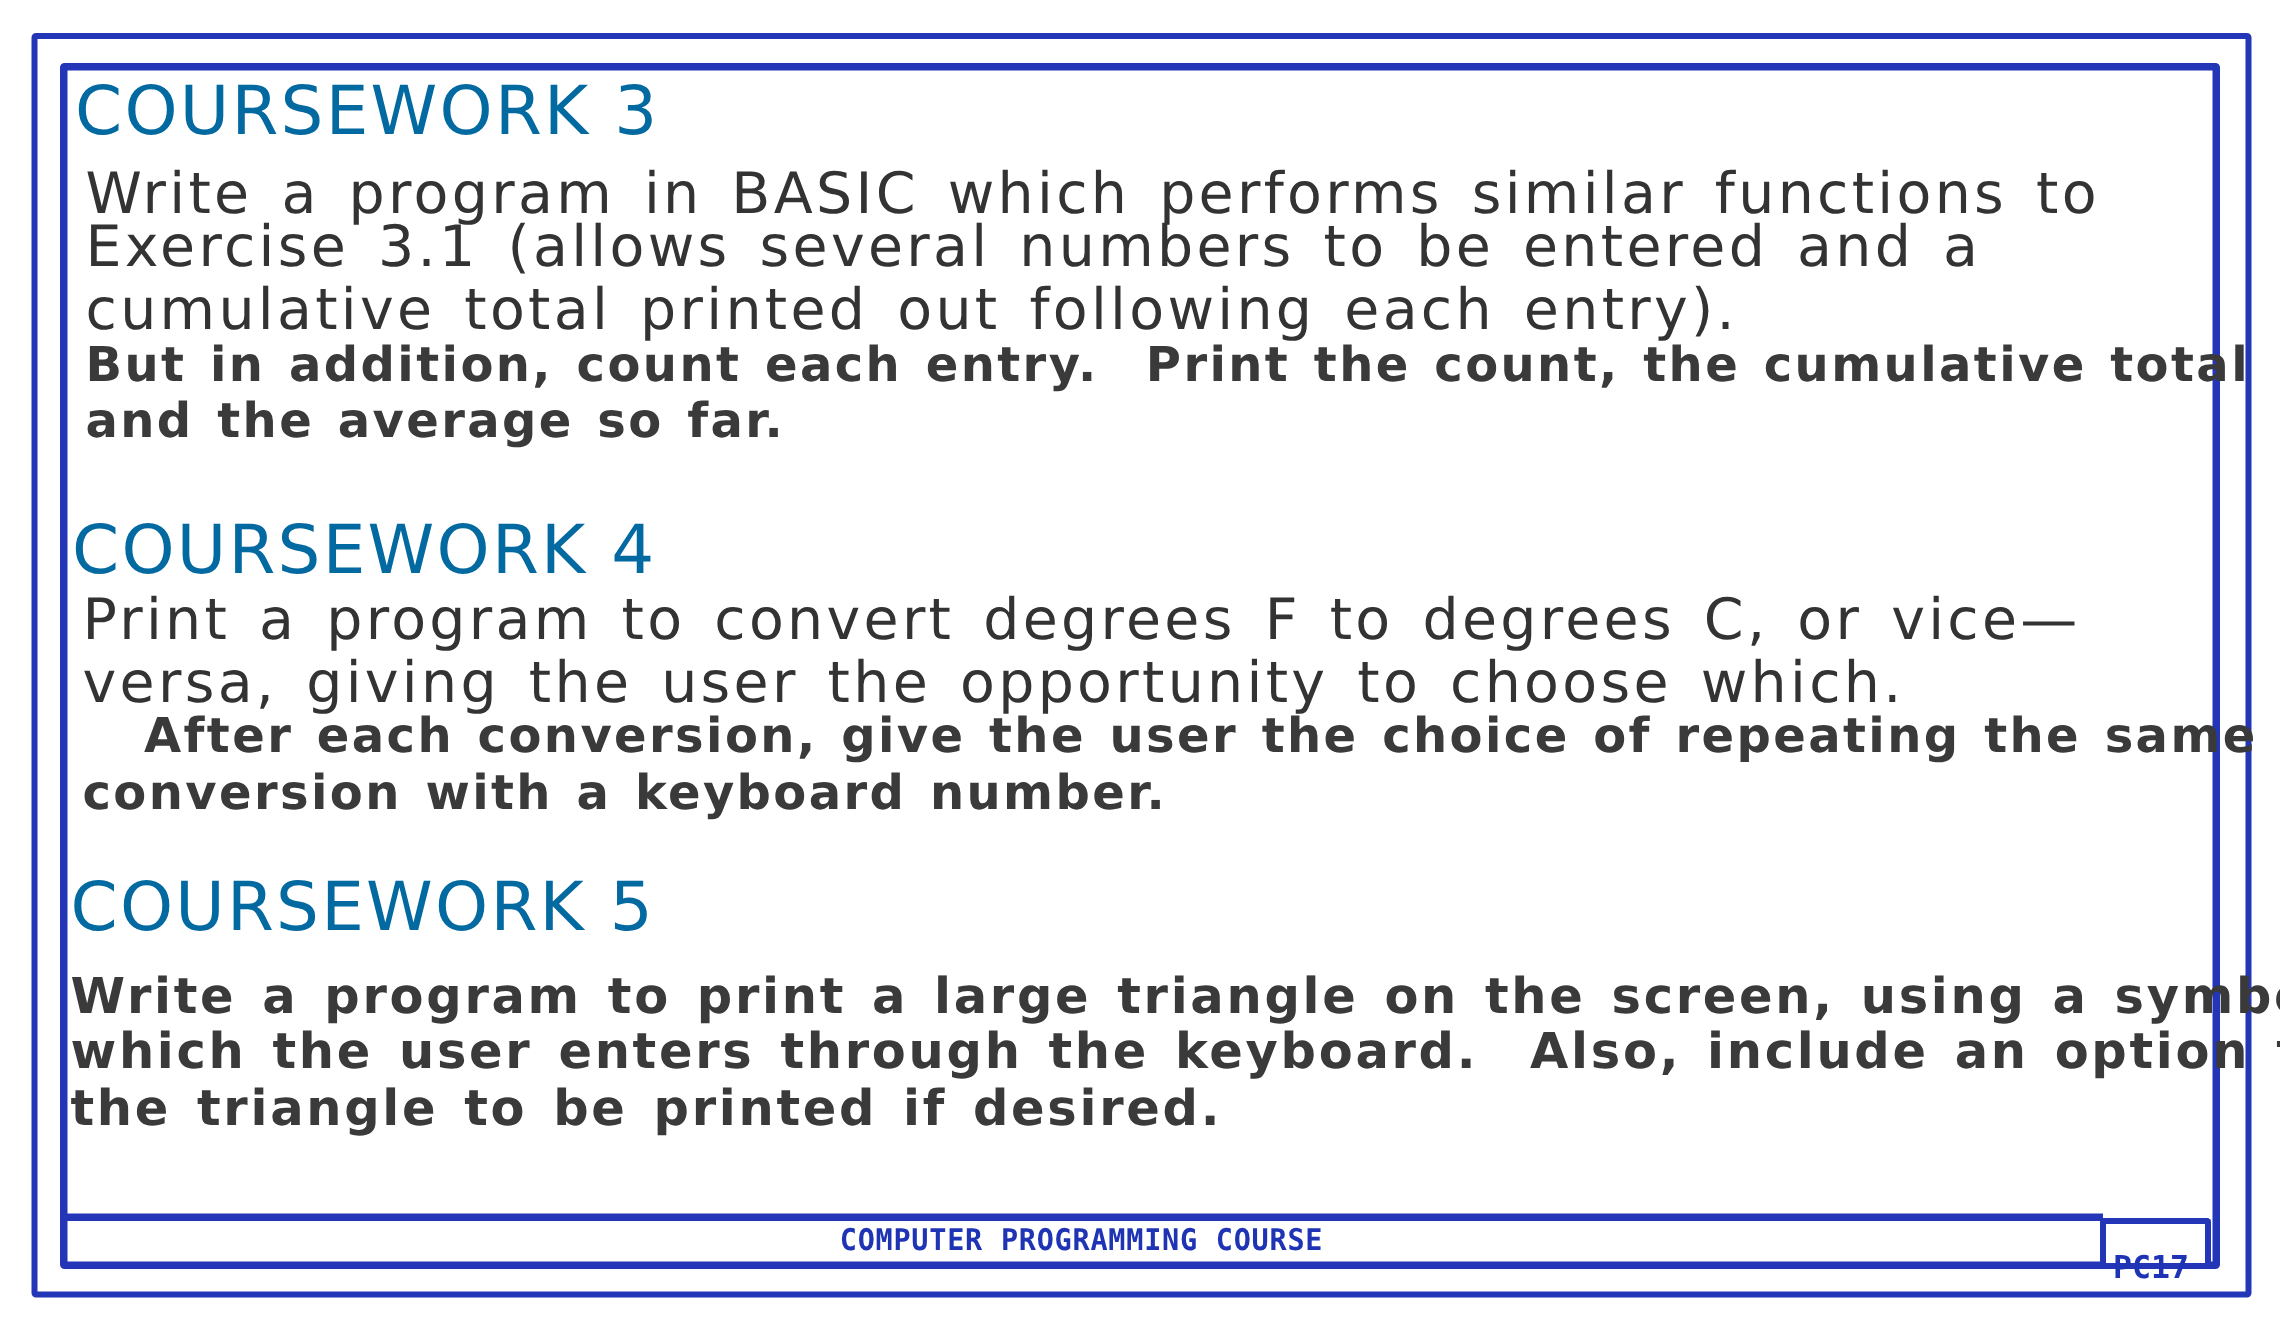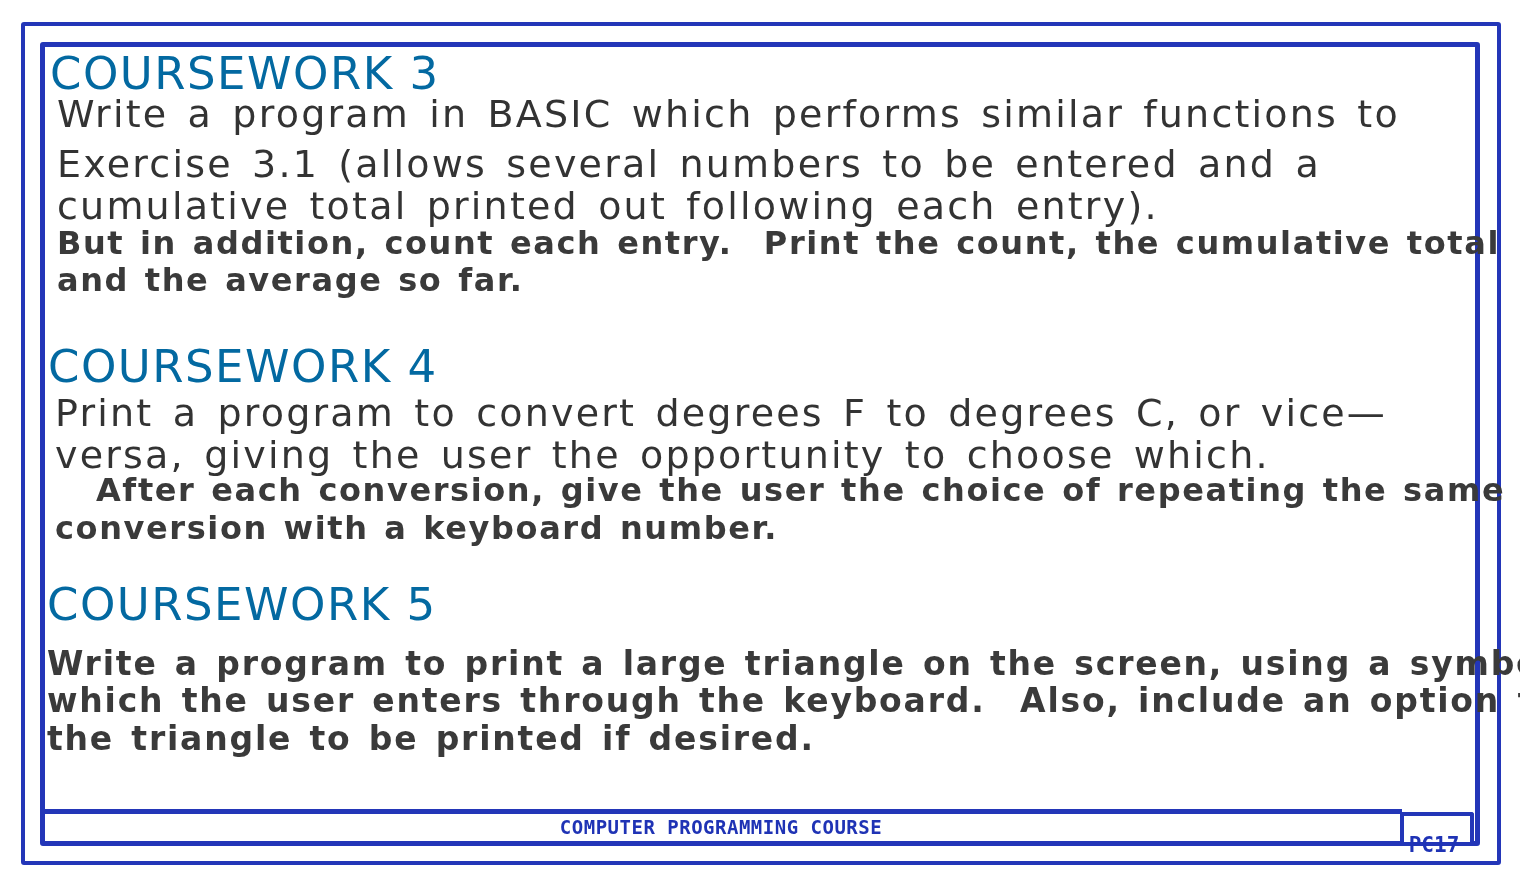--- a/index.html
+++ b/index.html
@@ -17,21 +17,21 @@
   .body-md { font-size: 33px; letter-spacing: 1.8px; word-spacing: 4px; font-weight: bold; color: #3a3a3a; }
 </style>
 </head>
 <body>
 
 <div class="outer-frame"></div>
 <div class="inner-frame"></div>
 
 <div>
   <div class="ln title" style="left:50px; top:51px;">COURSEWORK 3</div>
-  <div class="ln body-lg" style="left:57px; top:95px;">Write a program in BASIC which performs similar functions to</div>
+  <div class="ln body-lg" style="left:57px; top:110px;">Write a program in BASIC which performs similar functions to</div>
   <div class="ln body-lg" style="left:57px; top:145px;">Exercise 3.1 (allows several numbers to be entered and a</div>
   <div class="ln body-lg" style="left:57px; top:187px;">cumulative total printed out following each entry).</div>
   <div class="ln body-sm" style="left:57px; top:227px;text-align:right;">But in addition, count each entry.  Print the count, the cumulative total</div>
   <div class="ln body-sm" style="left:57px; top:264px;">and the average so far.</div>
 </div>
 
 <div>
   <div class="ln title" style="left:48px; top:344px;">COURSEWORK 4</div>
   <div class="ln body-lg" style="left:55px; top:394px;">Print a program to convert degrees F to degrees C, or vice—</div>
   <div class="ln body-lg" style="left:55px; top:436px;">versa, giving the user the opportunity to choose which.</div>

